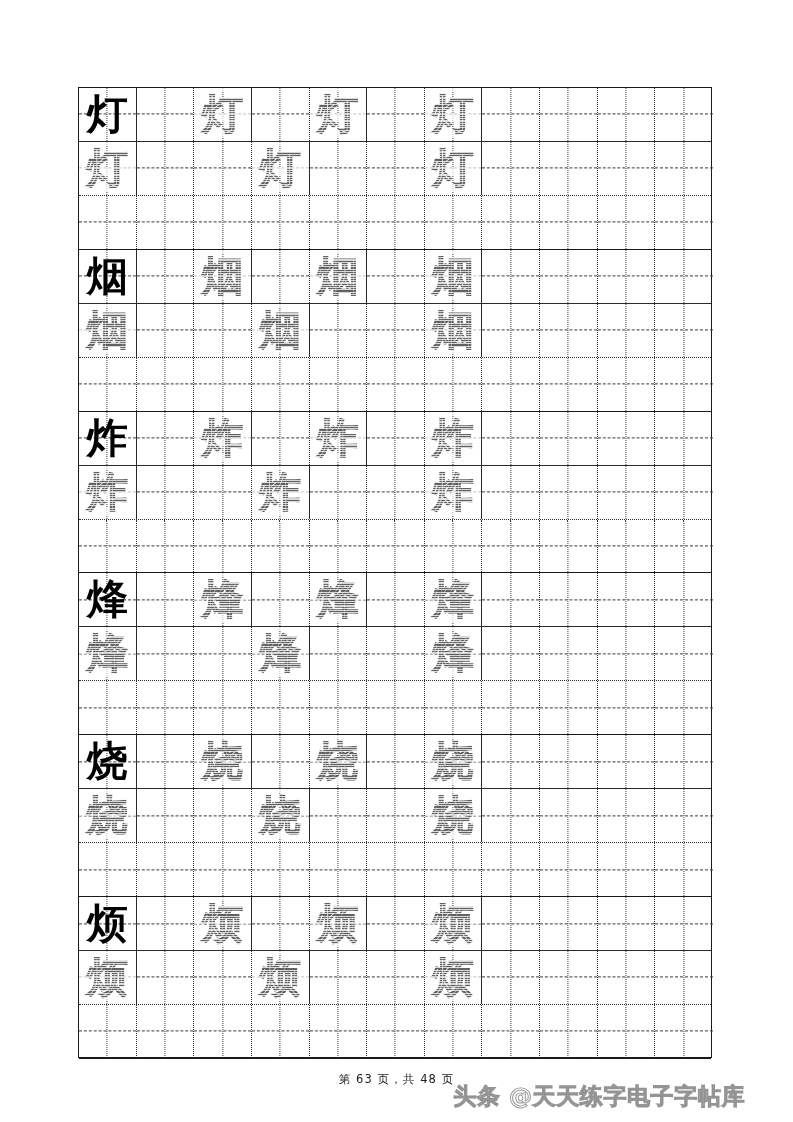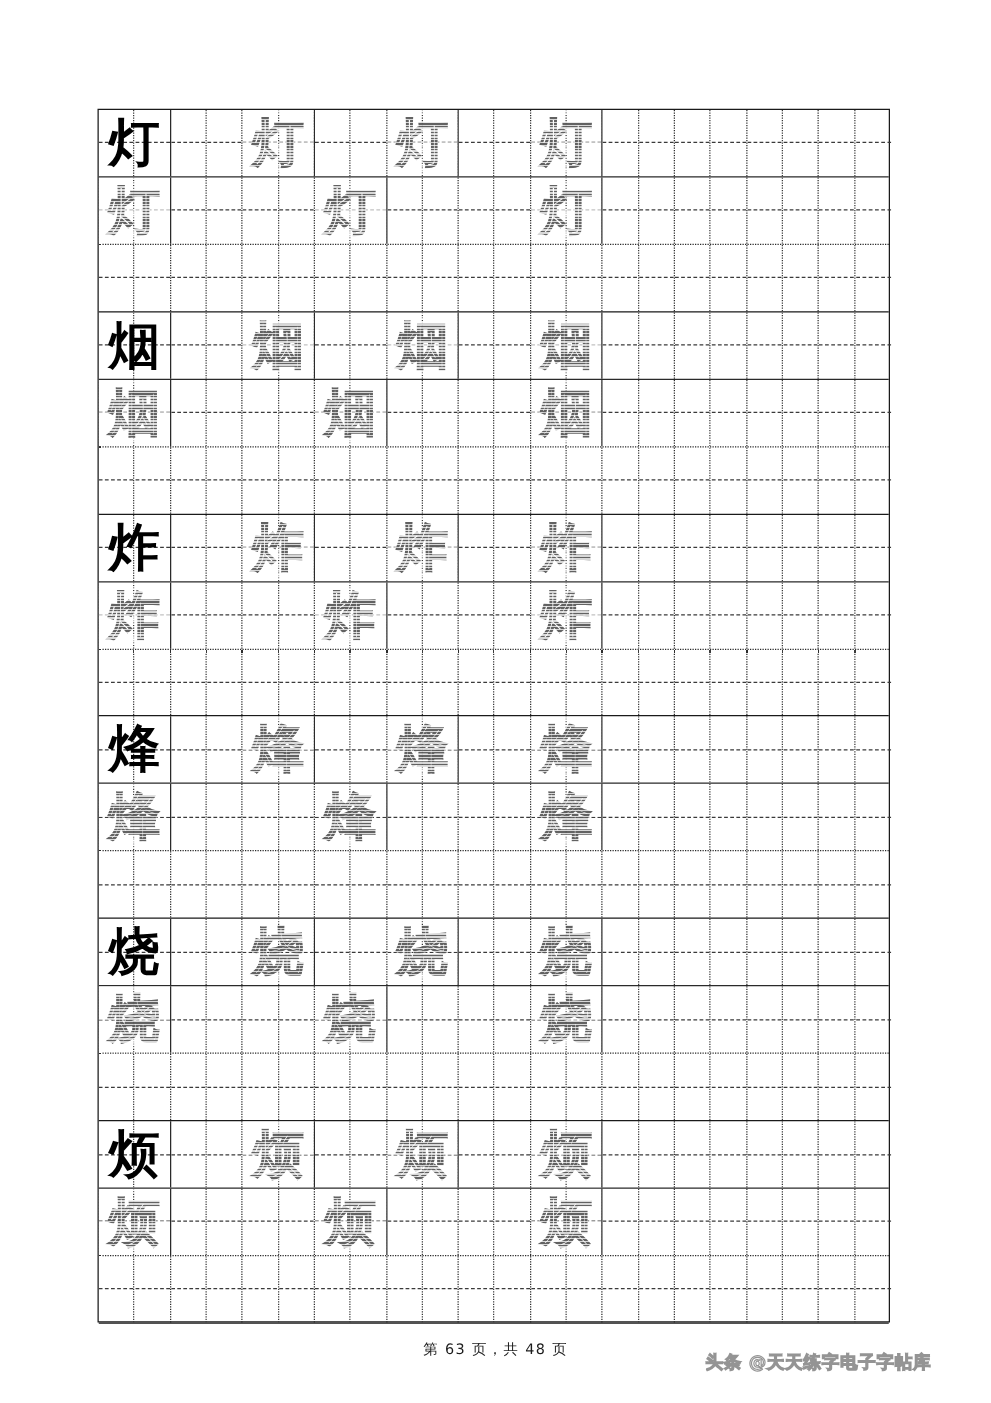--- a/index.html
+++ b/index.html
@@ -145,21 +145,21 @@
     font-size: 11.5px;
     color: #1c1c1c;
     letter-spacing: 1.1px;
   }
 
   #watermark {
     position: absolute;
     right: 48px;
     top: 1081px;
     font-family: "DejaVu Sans", sans-serif;
-    font-size: 14px;
+    font-size: 23px;
     font-weight: 700;
     color: #ffffff;
     -webkit-text-stroke: 0.95px #8f8f8f;
     letter-spacing: 0.6px;
     white-space: nowrap;
     opacity: 0.95;
   }
 </style>
 </head>
 <body>

